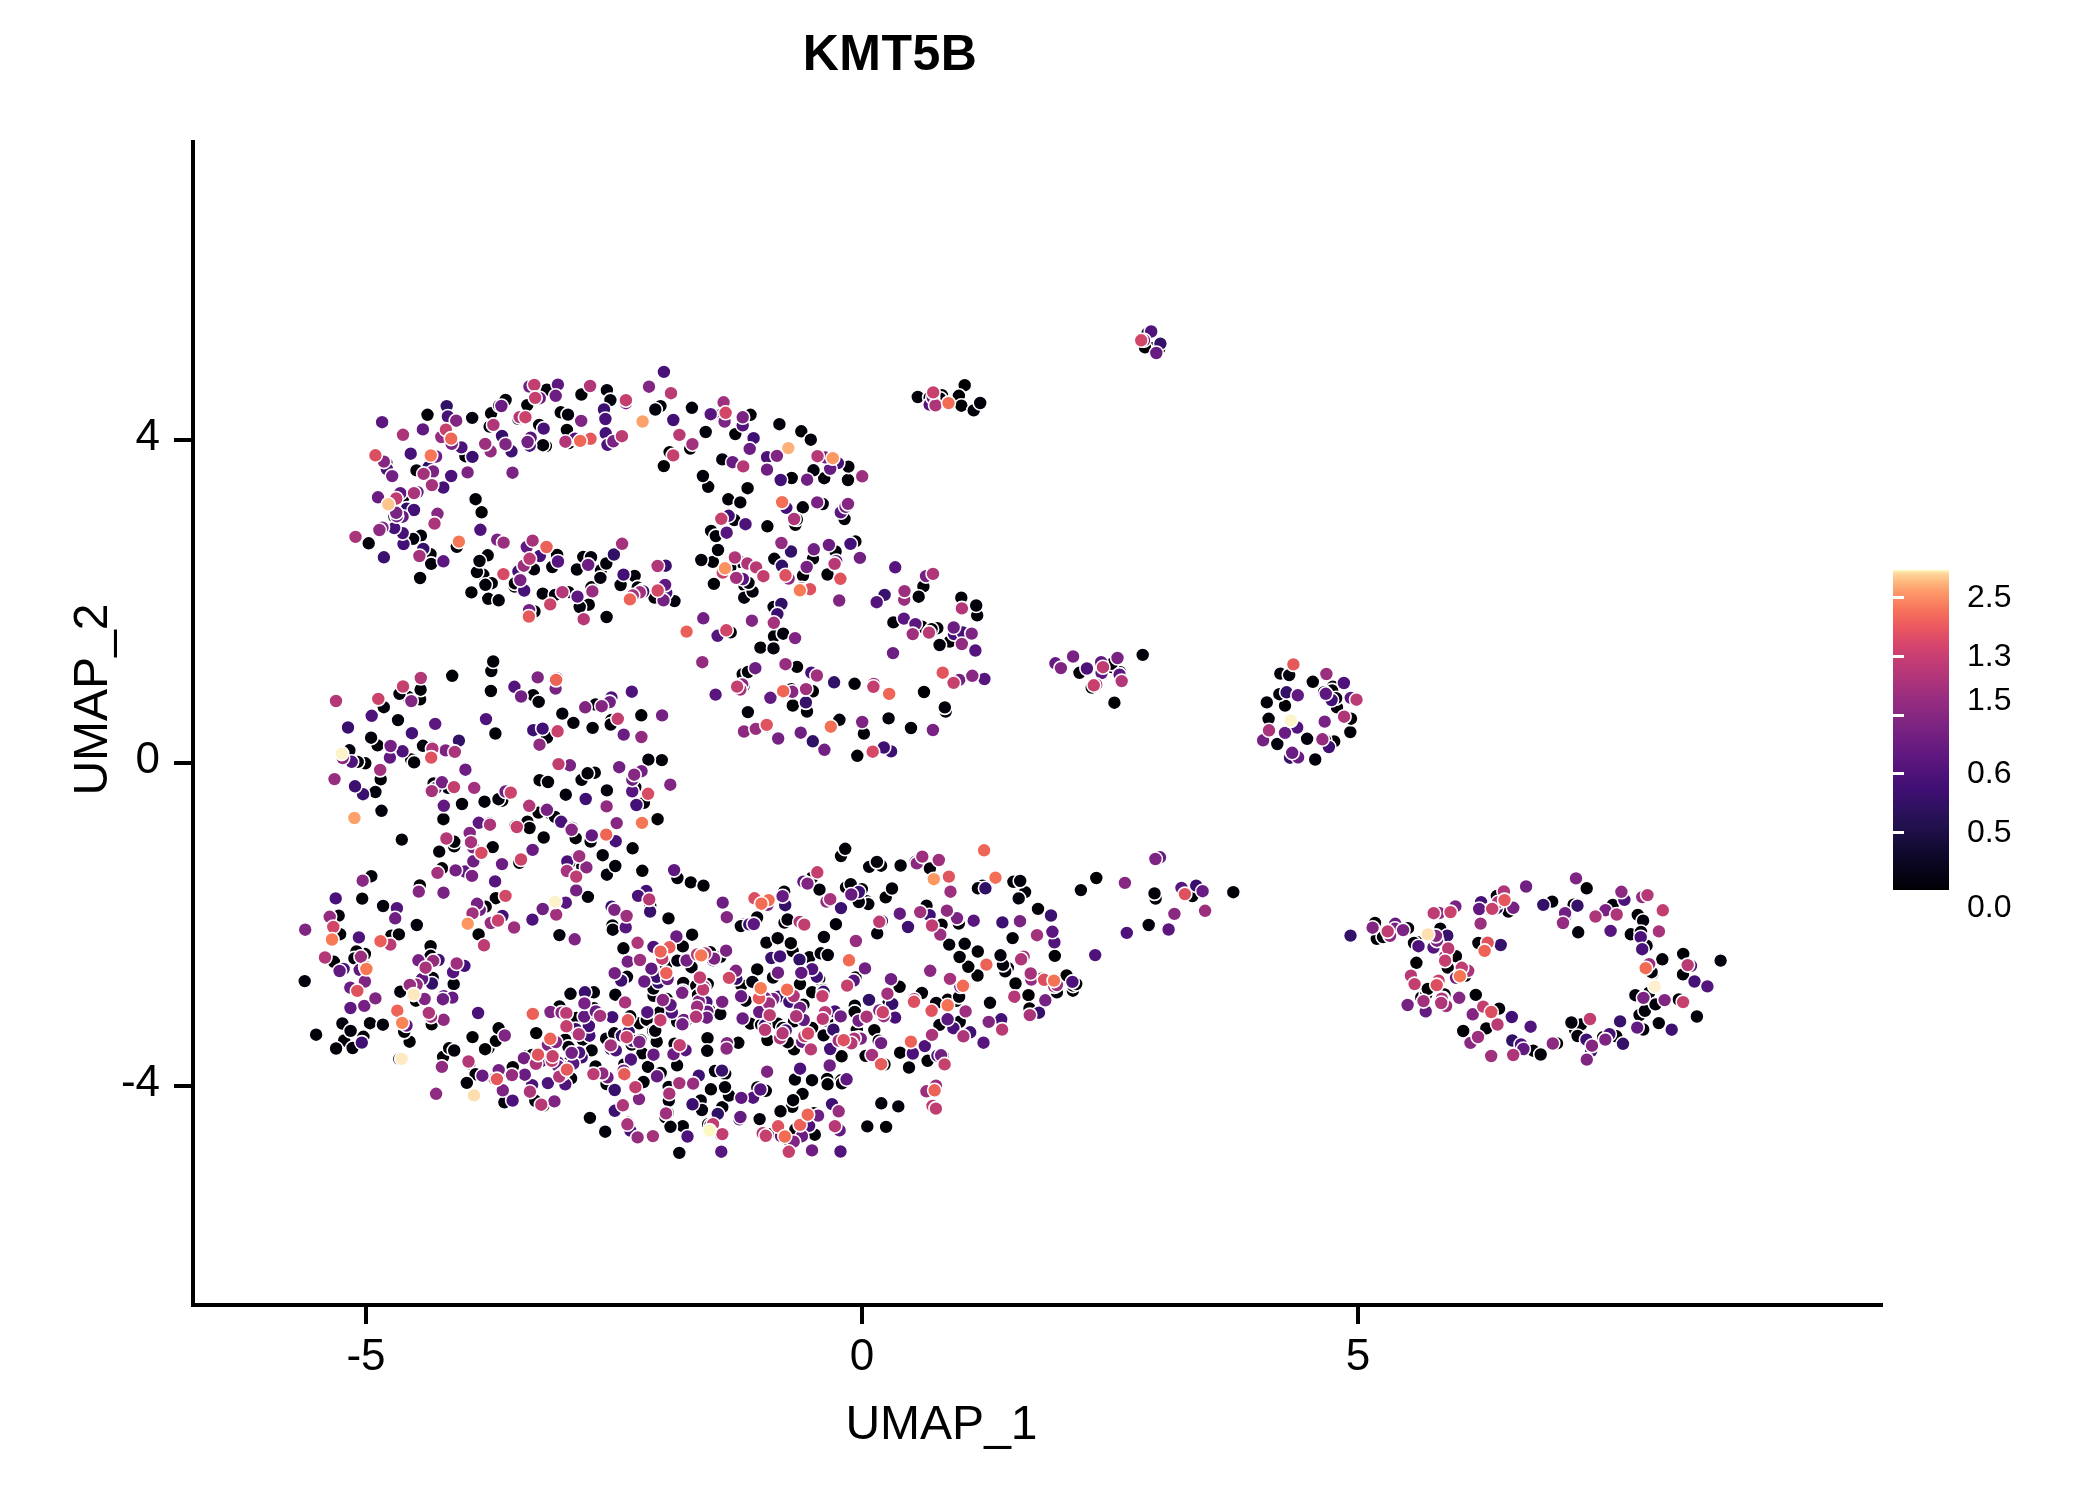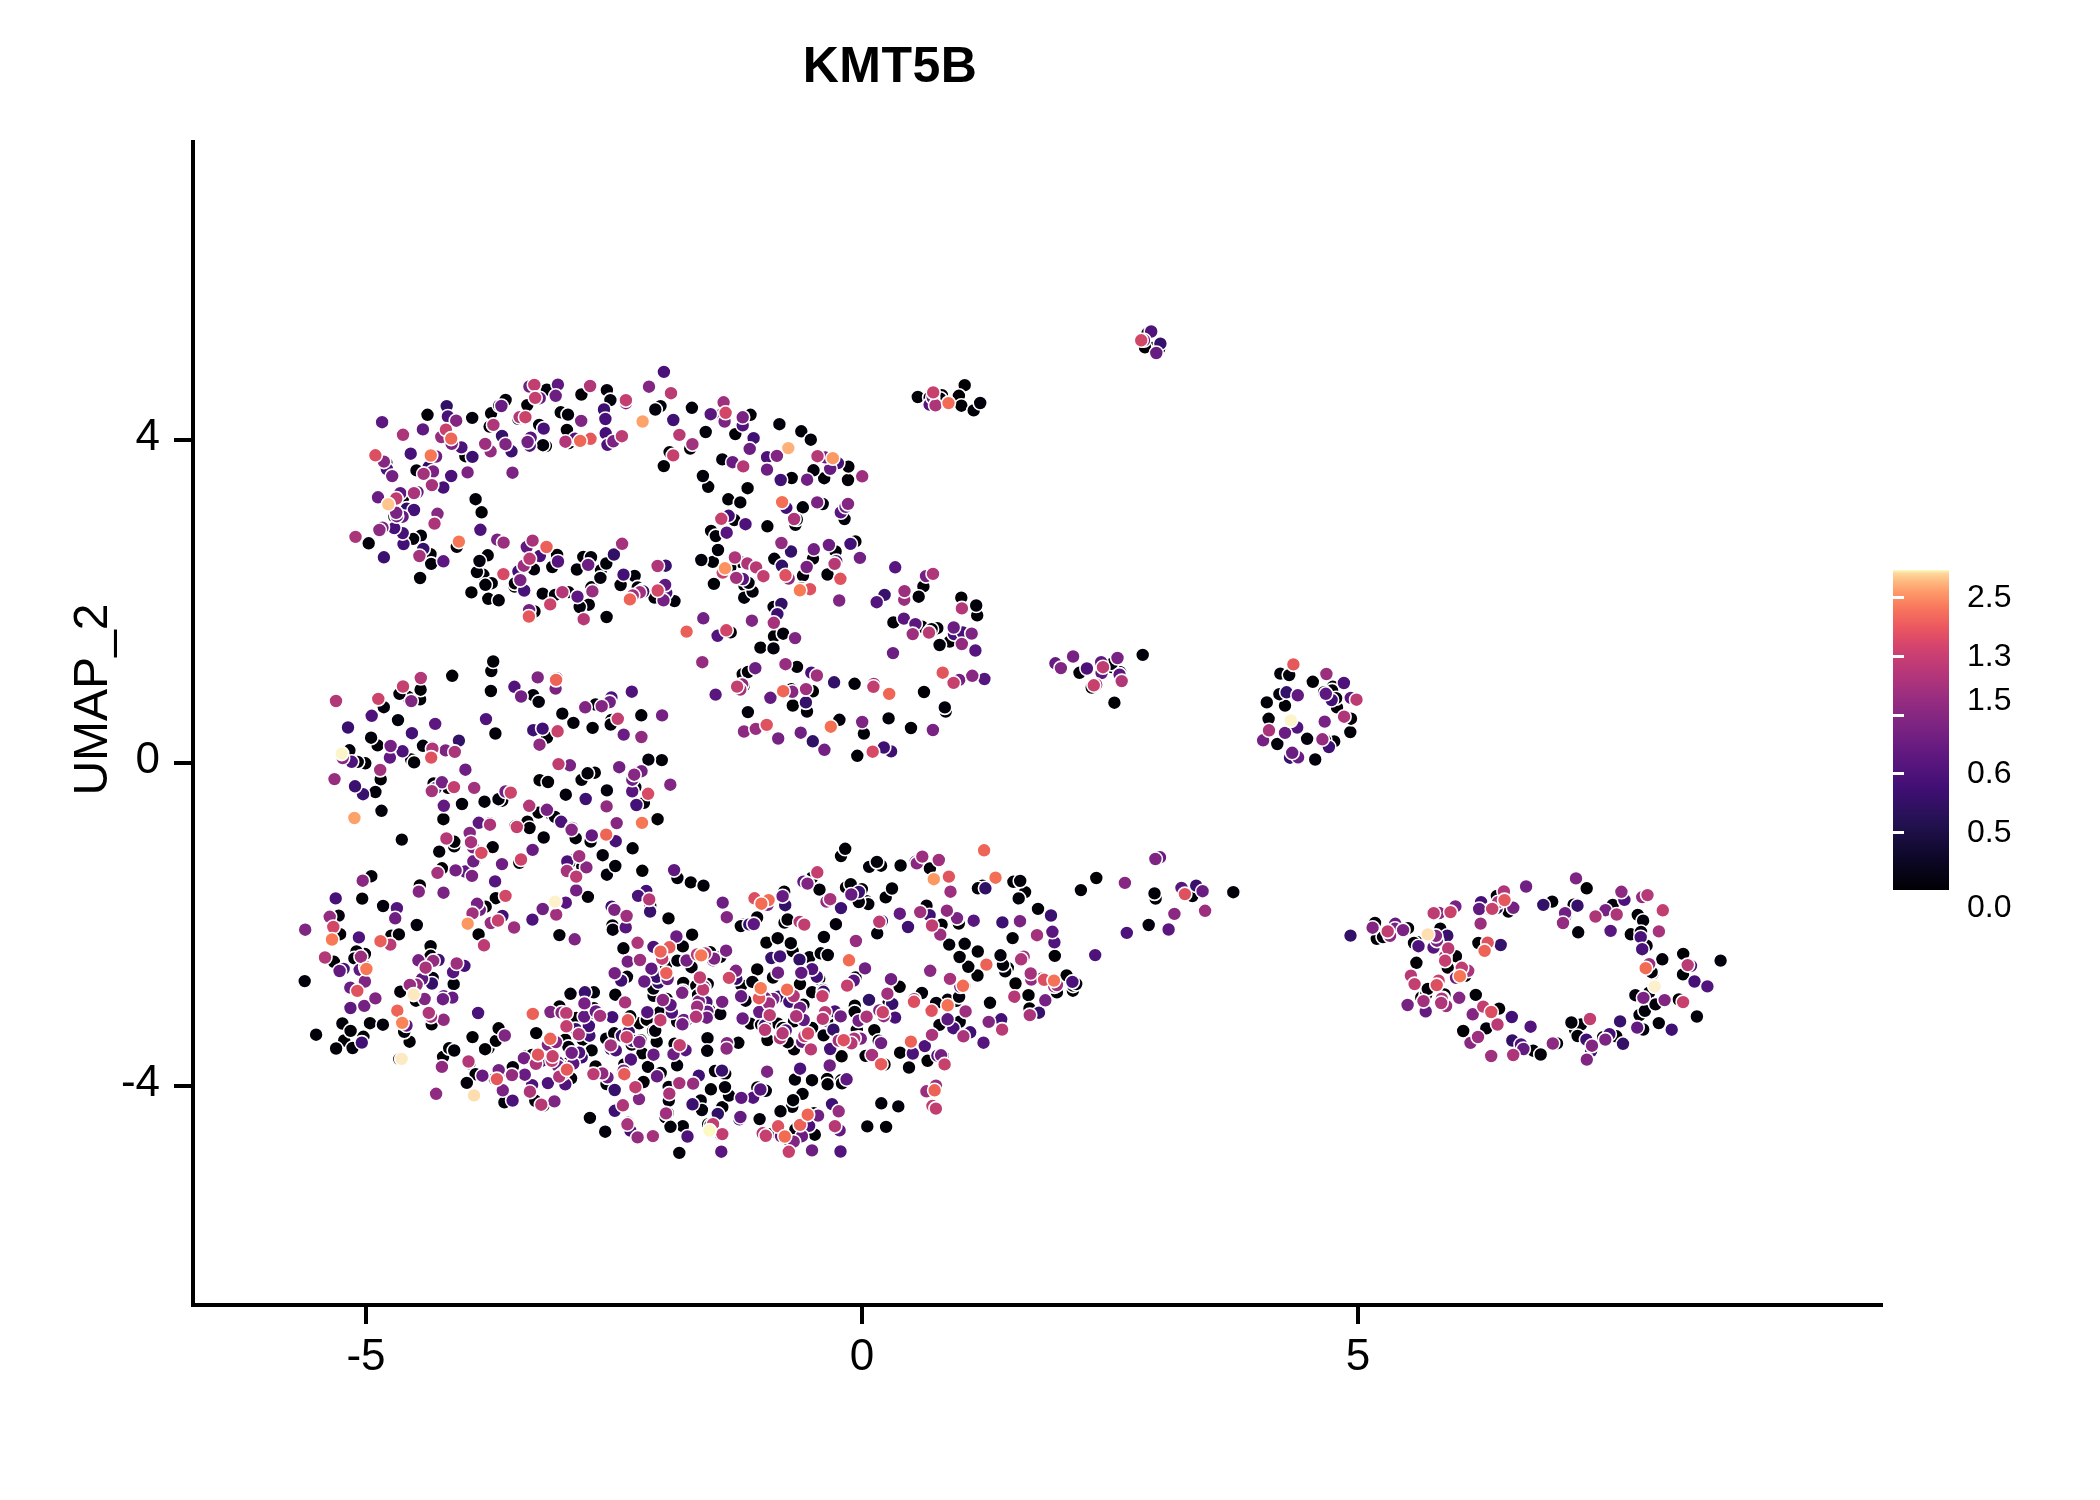--- a/index.html
+++ b/index.html
@@ -11,21 +11,21 @@
     position: relative;
     width: 2100px;
     height: 1500px;
     background: #ffffff;
     font-family: "Liberation Sans", sans-serif;
     overflow: hidden;
   }
   #plot-title {
     position: absolute;
     left: 0;
-    top: 36px;
+    top: 24px;
     width: 1780px;
     text-align: center;
     font-size: 50px;
     font-weight: bold;
     color: #000000;
     letter-spacing: 0.5px;
   }
   #panel {
     position: absolute;
     left: 193px;
@@ -1712,20 +1712,21 @@
       <div class="tick-mark tick-x" style="left: 1356px;"></div>
       <div class="xlab-wrap" style="left: 1238px; top: 1330px; font-size: 44px; color: rgb(0, 0, 0);">5</div>
       <div class="tick-mark tick-y" style="top: 438px;"></div>
       <div class="ylab-wrap" style="left: -80px; top: 410px; font-size: 44px; color: rgb(0, 0, 0);">4</div>
       <div class="tick-mark tick-y" style="top: 761px;"></div>
       <div class="ylab-wrap" style="left: -80px; top: 733px; font-size: 44px; color: rgb(0, 0, 0);">0</div>
       <div class="tick-mark tick-y" style="top: 1084px;"></div>
       <div class="ylab-wrap" style="left: -80px; top: 1056px; font-size: 44px; color: rgb(0, 0, 0);">-4</div>
     </div>
 
+  <div id="x-axis-title">UMAP_1</div>
   <div id="y-axis-title">UMAP_2</div>
 
   <div id="legend">
     <div id="legend-bar"></div>
     <div id="legend-ticks">
         <div class="legend-tick left" style="top: 25.8824px;"></div>
         <div class="legend-tick right" style="top: 25.8824px;"></div>
         <div class="legend-tick left" style="top: 84.7059px;"></div>
         <div class="legend-tick right" style="top: 84.7059px;"></div>
         <div class="legend-tick left" style="top: 143.529px;"></div>

